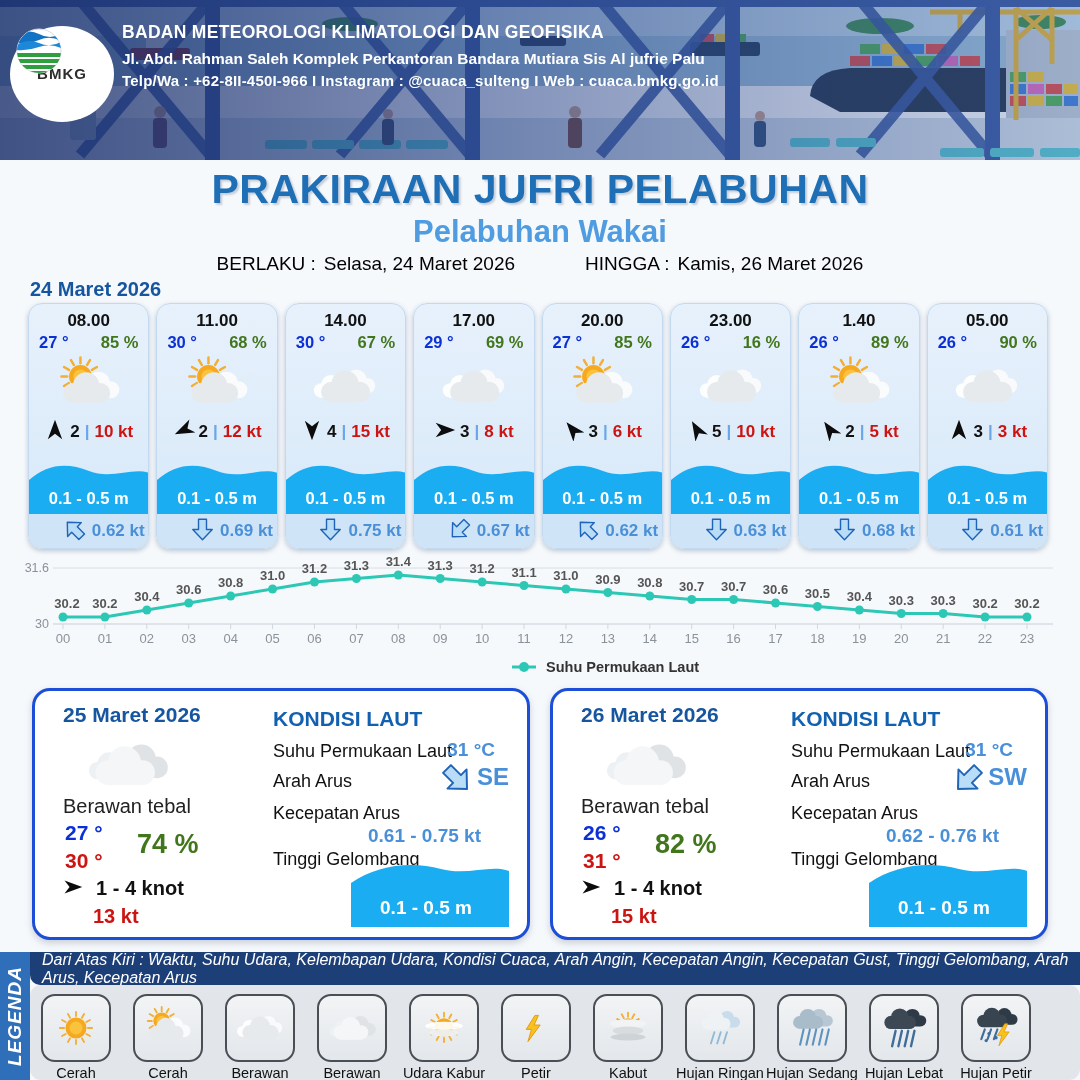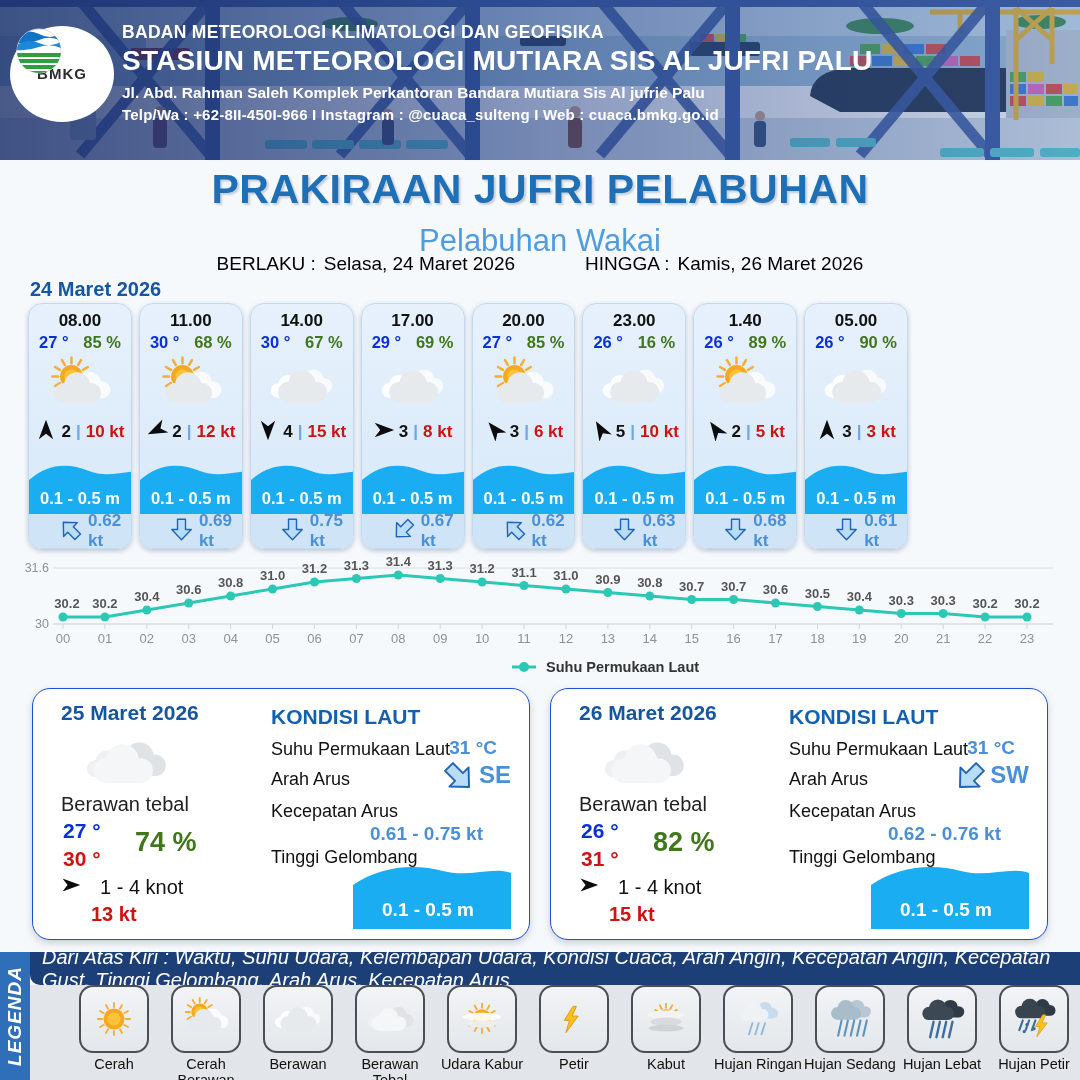--- a/index.html
+++ b/index.html
@@ -15,28 +15,28 @@
   #logo .bmkg-txt{font-size:15px;font-weight:bold;color:#2d2d2d;letter-spacing:1px;margin-top:-2px;}
   #hdr-text{position:absolute;left:122px;top:22px;z-index:3;color:#fff;}
   .h-agency{font-size:17.5px;font-weight:bold;letter-spacing:.3px;}
   .h-station{font-size:28px;font-weight:bold;letter-spacing:.2px;margin-top:2px;}
   .h-address{font-size:15.5px;font-weight:bold;margin-top:7px;}
   .h-contact{font-size:15px;font-weight:bold;margin-top:4px;letter-spacing:.2px;}
   
   #title-block{position:absolute;top:166px;left:0;width:1080px;text-align:center;}
   .t-main{font-size:41px;font-weight:bold;color:#1e6fb5;letter-spacing:.5px;
           text-shadow:2px 2px 2px rgba(60,80,110,.25);}
-  .t-port{font-size:31px;font-weight:normal;color:#4f9ce0;margin-top:10px;}
+  .t-port{font-size:31px;font-weight:bold;color:#4f9ce0;margin-top:1px;}
   #validity{position:absolute;top:253px;left:0;width:1080px;display:flex;justify-content:center;gap:70px;
             font-size:19px;color:#000;}
   #validity b{font-weight:normal;}
   #validity span.v{margin-left:8px;}
   #date-label{position:absolute;left:30px;top:278px;font-size:20px;font-weight:bold;color:#16559f;}
   
-  #cards{position:absolute;left:28px;top:303px;width:880px;display:flex;gap:7px;}
+  #cards{position:absolute;left:28px;top:303px;width:1020px;display:flex;gap:7px;}
   .card{width:121px;height:244px;border-radius:14px;overflow:hidden;display:flex;flex-direction:column;
         background:linear-gradient(#e7f1fc,#d6e8f8);border:1px solid #c2d9ef;
         box-shadow:0 2px 5px rgba(50,80,120,.3);}
   .c-time{font-size:17px;font-weight:bold;color:#111;text-align:center;margin-top:7px;}
   .c-th{display:flex;justify-content:space-between;padding:2px 10px 0 10px;font-size:16.5px;font-weight:bold;}
   .c-temp{color:#0a30d6;}
   .c-hum{color:#41761c;}
   .c-icon{height:64px;display:flex;align-items:center;justify-content:center;margin-top:2px;}
   .c-wind{display:flex;align-items:center;justify-content:center;gap:4px;height:28px;}
   .c-wf{font-size:17px;font-weight:bold;color:#111;}
@@ -45,30 +45,30 @@
   .c-wave{position:relative;height:56px;margin-top:auto;}
   .c-wave svg{position:absolute;left:0;top:0;}
   .c-wave-t{position:absolute;left:0;right:0;bottom:6px;text-align:center;color:#fff;
             font-size:16.5px;font-weight:bold;}
   .c-cur{height:34px;background:#cfe4f6;display:flex;align-items:center;justify-content:center;gap:6px;padding-left:30px;}
   .c-cur-t{font-size:17px;font-weight:bold;color:#4a90d9;}
   
   #chart{position:absolute;left:15px;top:548px;width:1050px;height:132px;}
   
   #panels{position:absolute;left:32px;top:688px;width:1016px;height:252px;display:flex;gap:20px;}
-  .panel{position:relative;flex:1;background:#fff;border:1px solid #1d4ed8;border-radius:18px;
+  .panel{position:relative;flex:1;background:#fff;border:3px solid #1d4ed8;border-radius:18px;
          box-shadow:0 3px 7px rgba(100,110,125,.3);}
   .p-date{position:absolute;left:28px;top:12px;font-size:21px;font-weight:bold;color:#16559f;}
   .p-icon{position:absolute;left:40px;top:38px;}
   .p-cond{position:absolute;left:28px;top:104px;font-size:20px;color:#222;}
   .p-tmin{position:absolute;left:30px;top:130px;font-size:21px;font-weight:bold;color:#0a30d6;}
   .p-tmax{position:absolute;left:30px;top:158px;font-size:21px;font-weight:bold;color:#cc1412;}
   .p-hum{position:absolute;left:102px;top:138px;font-size:27px;font-weight:bold;color:#41761c;}
-  .p-wind{position:absolute;left:28px;top:186px;display:flex;align-items:center;gap:19px;
-          font-size:20px;font-weight:normal;color:#111;}
+  .p-wind{position:absolute;left:28px;top:186px;display:flex;gap:13px;
+          font-size:20px;font-weight:bold;color:#111;}
   .p-gust{position:absolute;left:58px;top:214px;font-size:20px;font-weight:bold;color:#cc1412;}
   .p-sea{position:absolute;left:238px;top:14px;right:18px;bottom:8px;}
   .s-head{position:absolute;left:0;top:2px;font-size:21px;font-weight:bold;color:#1260b0;}
   .s-lab{font-size:18px;color:#111;}
   .s-val{font-size:19px;font-weight:bold;color:#4a90d9;}
   .s-sst-l{position:absolute;left:0;top:36px;}
   .s-sst-v{position:absolute;right:14px;top:34px;}
   .s-dir-l{position:absolute;left:0;top:66px;}
   .s-dir{position:absolute;right:0;top:58px;display:flex;align-items:flex-start;gap:4px;}
   .s-dirt{font-size:24px;font-weight:bold;color:#4a90d9;}
@@ -79,24 +79,24 @@
   .s-wave svg{position:absolute;left:0;top:0;}
   .s-wave span{position:absolute;left:0;right:8px;bottom:8px;text-align:center;color:#fff;
                font-size:19px;font-weight:bold;}
   
   #legend{position:absolute;left:0;top:952px;width:1080px;height:128px;}
   #leg-side{position:absolute;left:0;top:0;width:30px;height:128px;background:#2f6fba;
             display:flex;align-items:center;justify-content:center;}
   #leg-side span{writing-mode:vertical-rl;transform:rotate(180deg);color:#fff;font-weight:bold;
                  font-style:italic;font-size:19px;letter-spacing:1px;}
   #leg-desc{position:absolute;left:30px;top:0;width:1050px;height:33px;background:#1d3f77;
-            color:#fff;font-style:italic;font-size:20px;display:flex;align-items:center;
+            color:#fff;font-style:italic;font-size:16px;display:flex;align-items:center;
             padding-left:12px;box-sizing:border-box;border-radius:0 0 0 10px;}
   #leg-items{position:absolute;left:30px;top:33px;width:1050px;height:95px;background:#e2e6ea;
-             display:flex;justify-content:flex-end;padding-top:0;box-sizing:border-box;}
+             display:flex;justify-content:flex-start;padding-top:9px;box-sizing:border-box;border-radius:11px;}
   .leg-item{width:92px;text-align:center;}
   .leg-box{width:66px;height:64px;margin:0 auto;border:2px solid #4a4f55;border-radius:14px;
            background:linear-gradient(rgba(255,255,255,.55),rgba(255,255,255,.05));
            display:flex;align-items:center;justify-content:center;}
   .leg-lab{font-size:14.5px;color:#111;margin-top:3px;}
 </style>
 </head>
 <body>
 
 <div id="page">
@@ -220,21 +220,20 @@
           <rect x="5" y="27" width="48" height="4" fill="#2e9e3f"></rect>
           <rect x="5" y="33" width="48" height="4" fill="#2e9e3f"></rect>
           <rect x="5" y="39" width="48" height="4" fill="#2e9e3f"></rect>
           <rect x="5" y="45" width="48" height="4" fill="#2e9e3f"></rect>
         </g>
       </svg>
       <div class="bmkg-txt">BMKG</div>
     </div>
     <div id="hdr-text">
       <div class="h-agency">BADAN METEOROLOGI KLIMATOLOGI DAN GEOFISIKA</div>
-      <div class="h-station">STASIUN METEOROLOGI MUTIARA SIS AL JUFRI PALU</div>
       <div class="h-address">Jl. Abd. Rahman Saleh Komplek Perkantoran Bandara Mutiara Sis Al jufrie Palu</div>
       <div class="h-contact">Telp/Wa : +62-8II-450I-966  I  Instagram : @cuaca_sulteng  I  Web : cuaca.bmkg.go.id</div>
     </div>
   </div>
 
   <div id="title-block">
     <div class="t-main">PRAKIRAAN JUFRI PELABUHAN</div>
     <div class="t-port">Pelabuhan Wakai</div>
   </div>
   <div id="validity">

